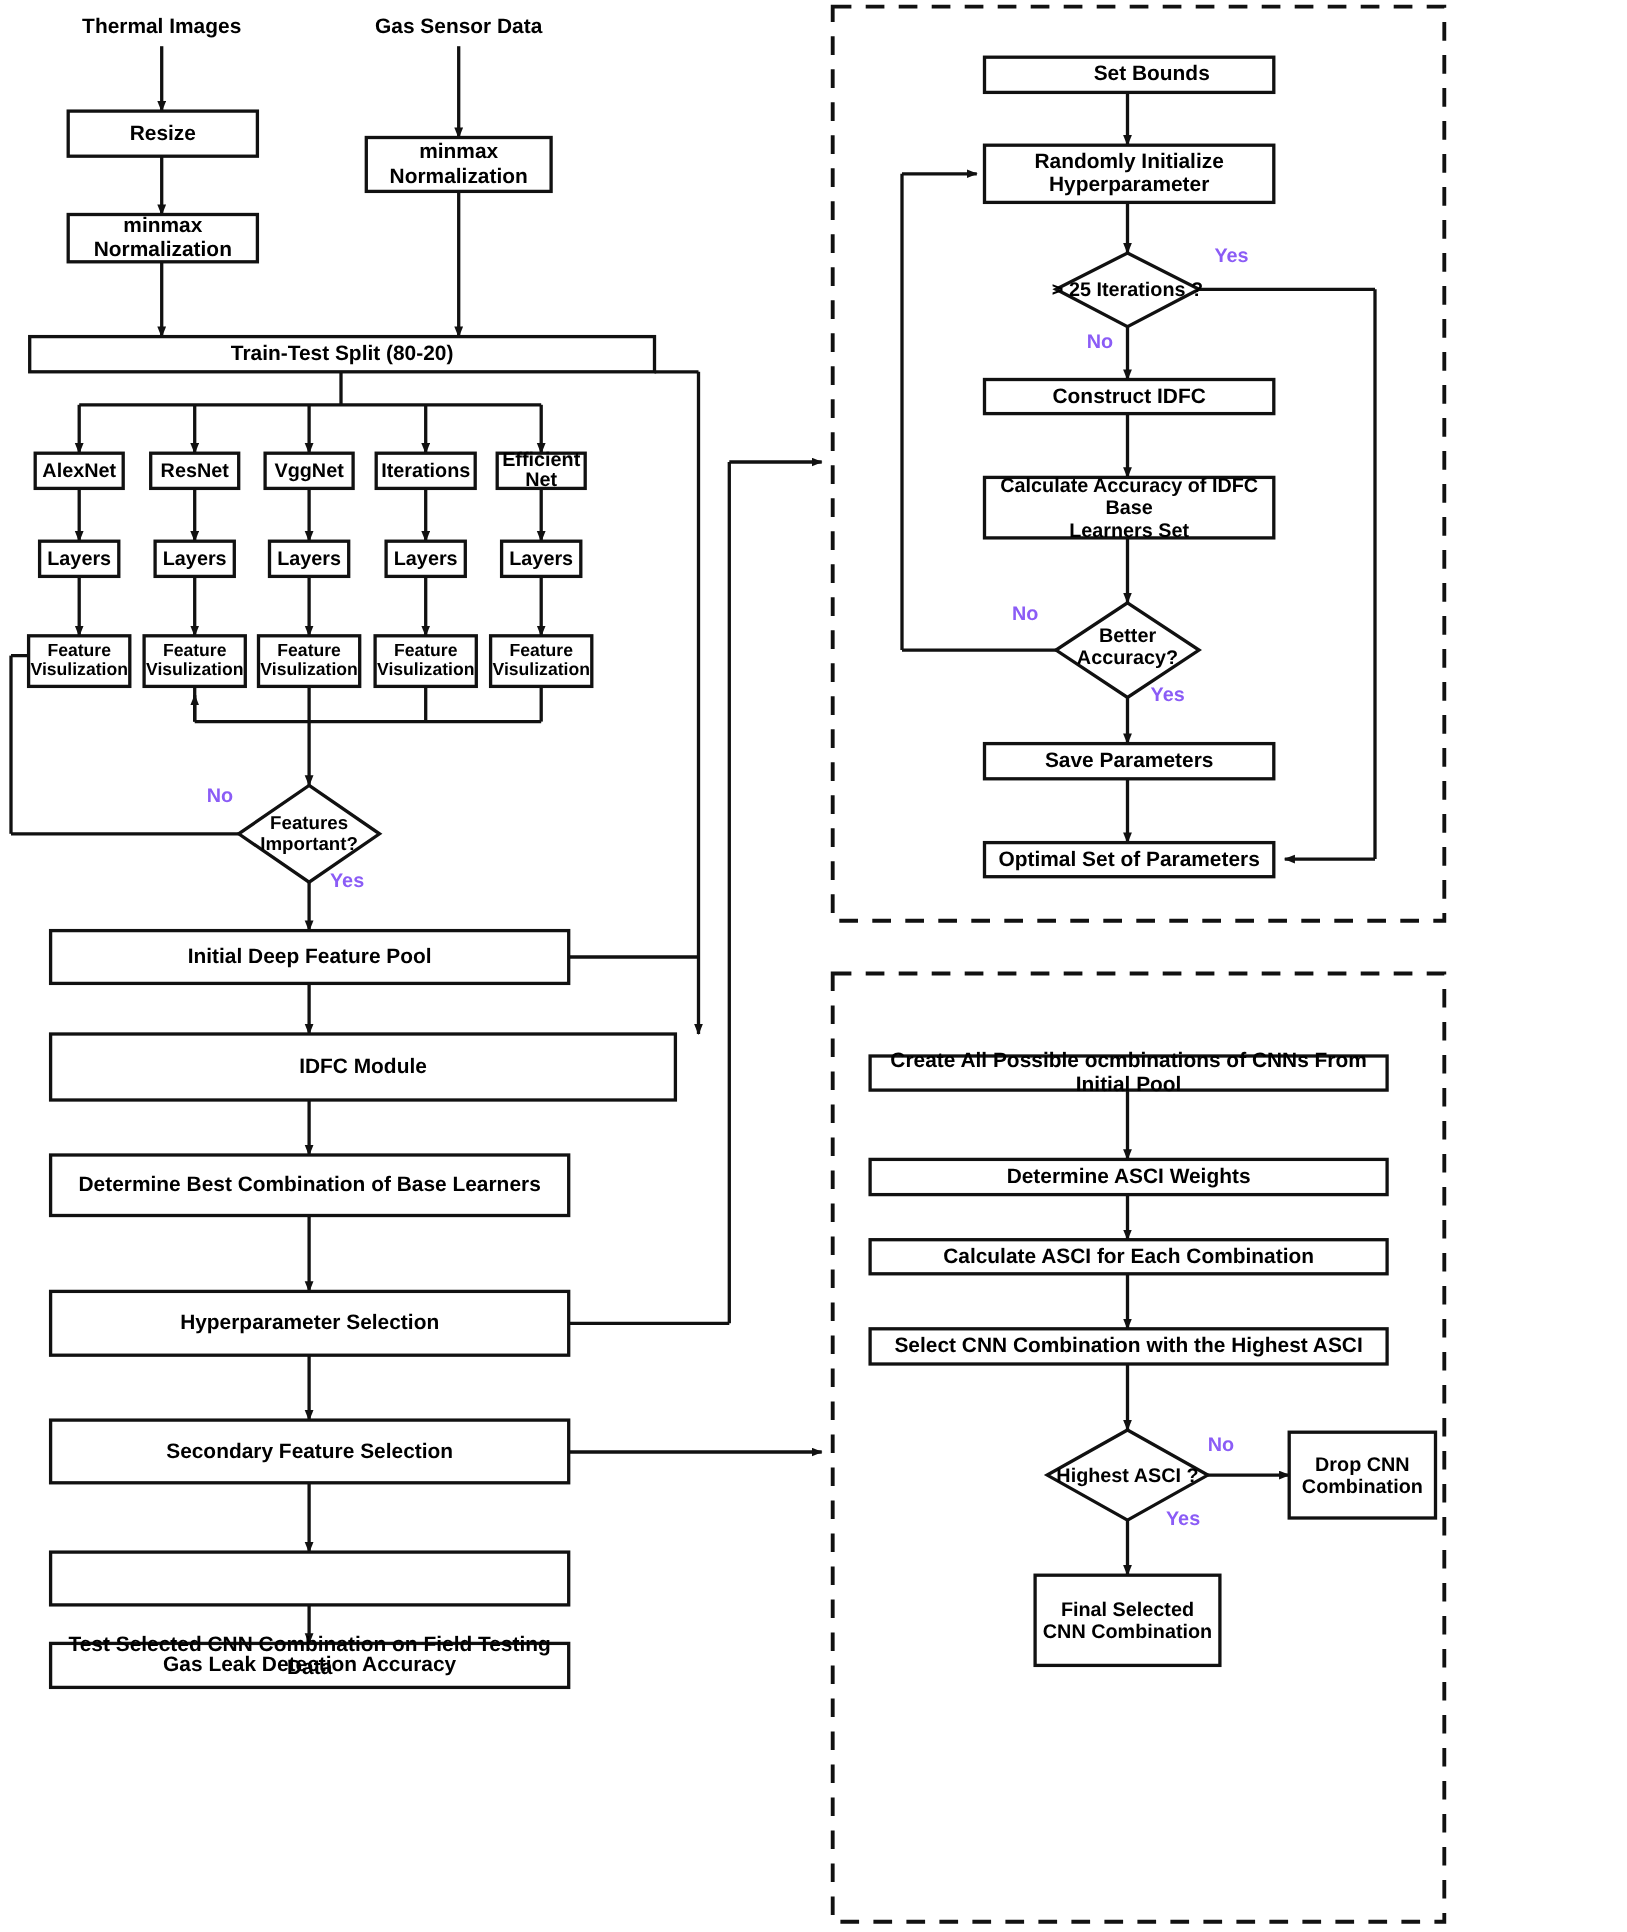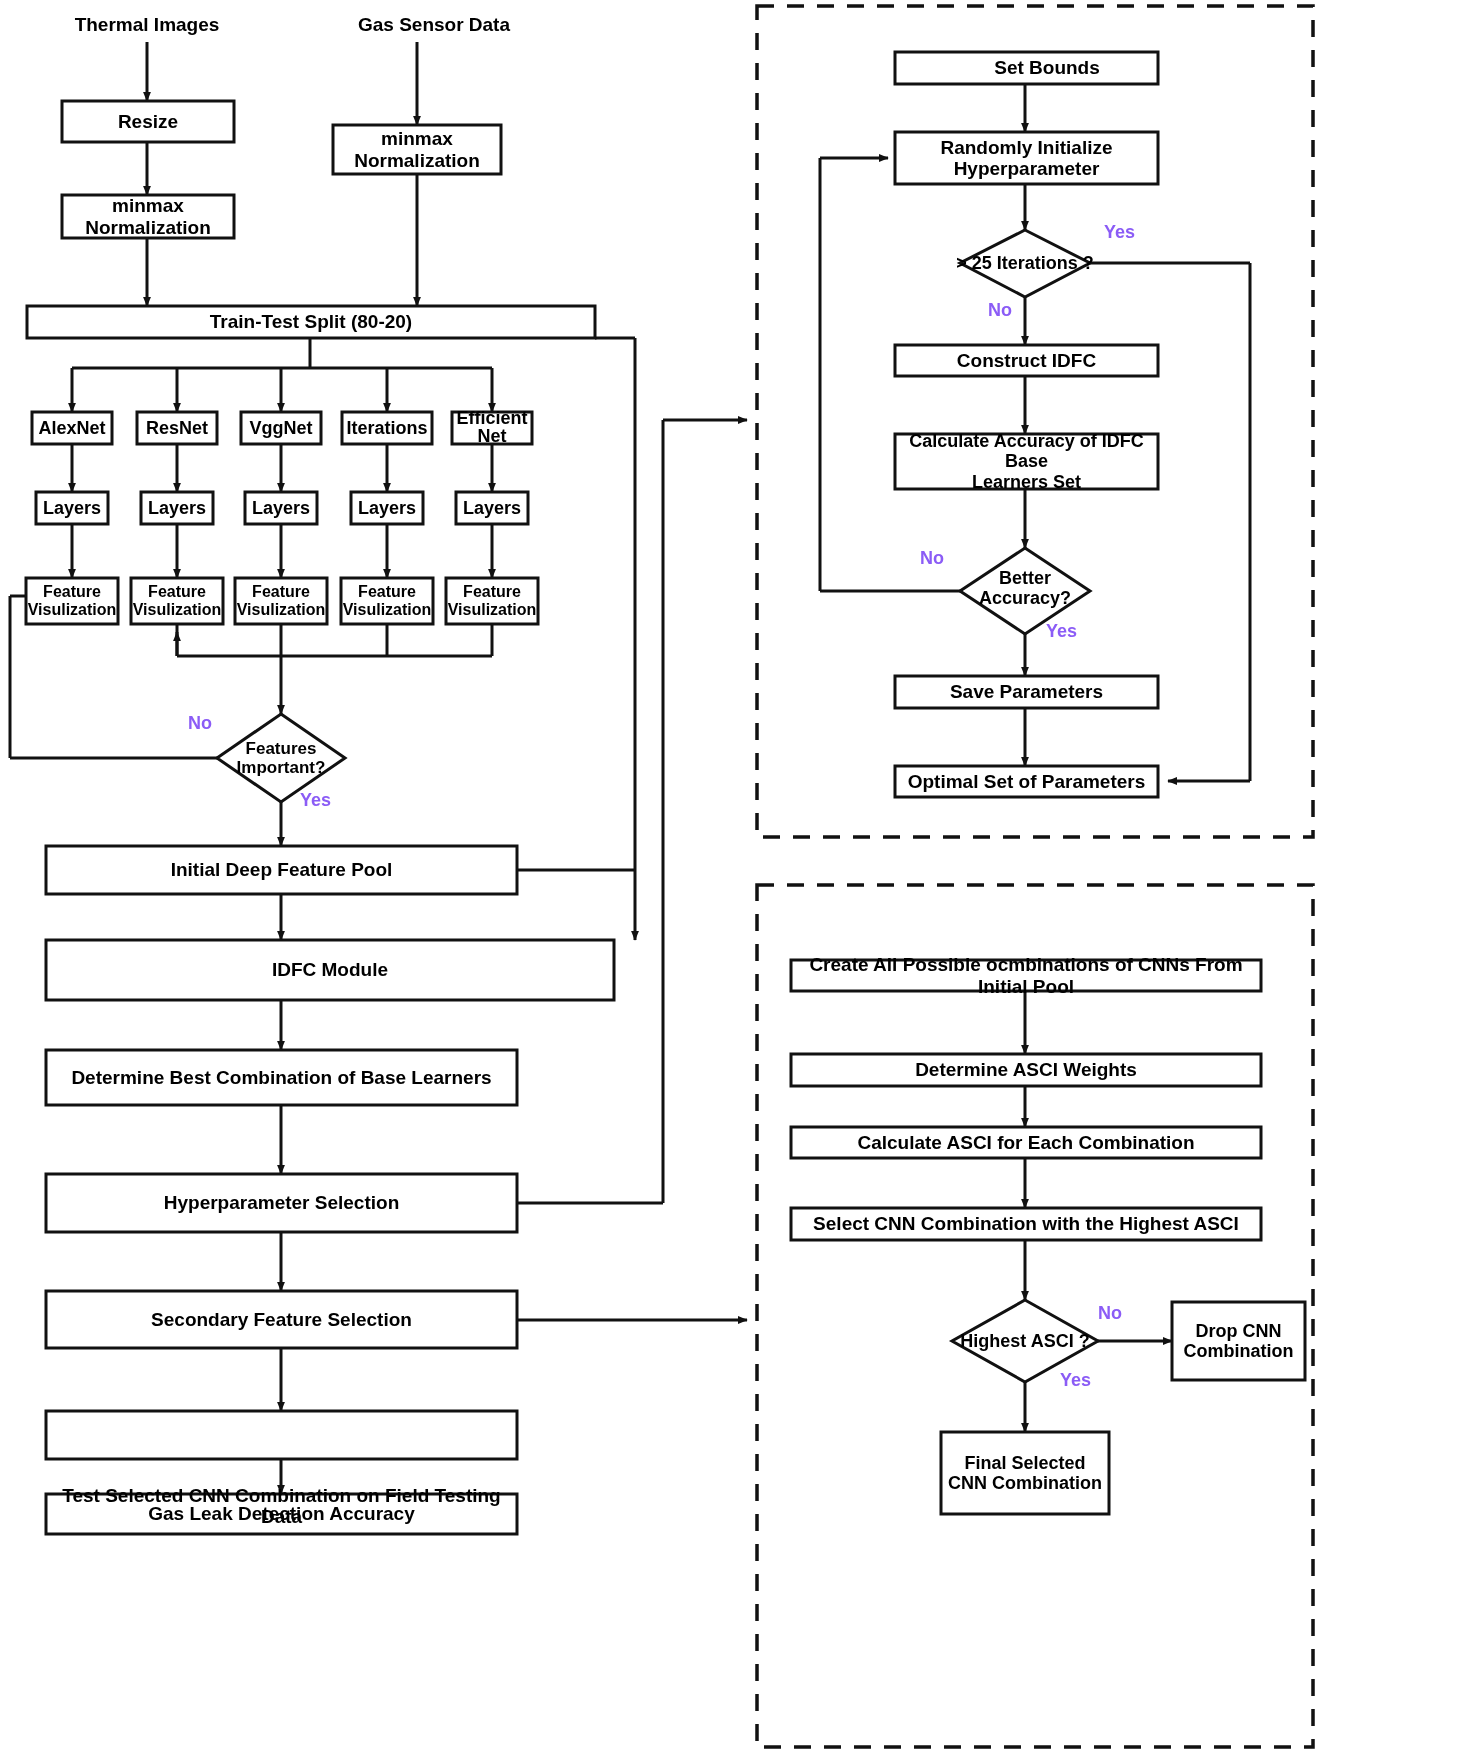--- a/index.html
+++ b/index.html
@@ -204,21 +204,21 @@
         <rect x="791" y="1127" width="470" height="31"></rect>
         <rect x="791" y="1208" width="470" height="32"></rect>
         <rect x="1172" y="1302" width="133" height="78"></rect>
         <rect x="941" y="1432" width="168" height="82"></rect>
       </g>
 
     </g>
   </svg>
 
   <div class="nodeLbl fs19" style="left:57px;top:10px;width:180px;height:30px;">Thermal Images</div>
-  <div class="nodeLbl fs19" style="left:344px;top:10px;width:180px;height:30px;">Gas Sensor Data</div>
+  <div class="nodeLbl fs19" style="left:327px;top:10px;width:180px;height:30px;">Gas Sensor Data</div>
 
   <div class="nodeLbl fs19" style="left:62px;top:101px;width:172px;height:41px;">Resize</div>
   <div class="nodeLbl fs19" style="left:62px;top:195px;width:172px;height:43px;white-space:pre-line;">minmax
 Normalization</div>
   <div class="nodeLbl fs19" style="left:333px;top:125px;width:168px;height:49px;white-space:pre-line;">minmax
 Normalization</div>
 
   <div class="nodeLbl fs19" style="left:27px;top:306px;width:568px;height:32px;">Train-Test Split (80-20)</div>
 
   <div class="nodeLbl fs18" style="left:32px;top:412px;width:80px;height:32px;">AlexNet</div>

